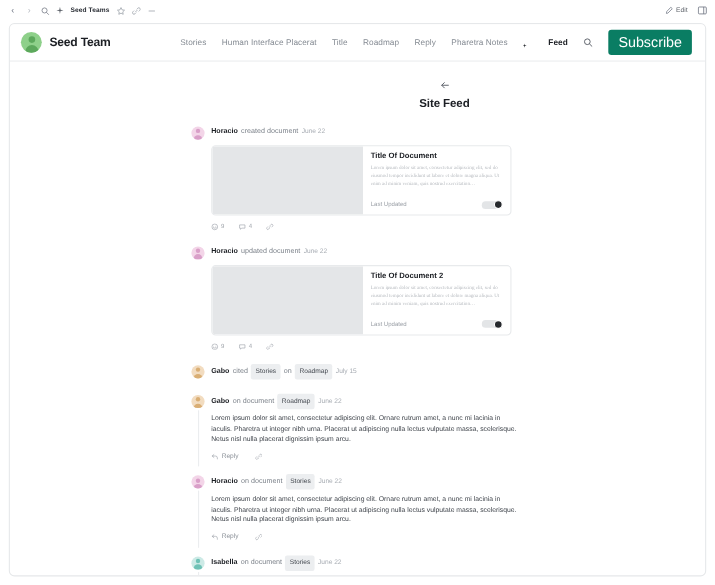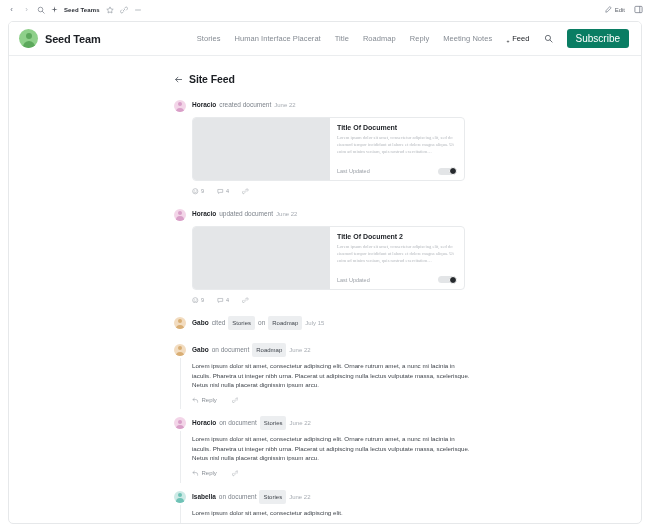--- a/index.html
+++ b/index.html
@@ -72,47 +72,47 @@
     background: #5ca85c; left: 3.5px; top: 12px;
   }
   .brand-name { font-size: 11px; font-weight: 700; color: #1c1f24; letter-spacing: -.2px; }
 
   .site-nav { margin-left: auto; display: flex; align-items: center; gap: 14px; }
   .nav-item {
     font-size: 7.5px; color: #858b93; white-space: nowrap; cursor: pointer;
     letter-spacing: .05px;
   }
   .nav-item.current {
-    color: #1c1f24; font-weight: 400;
-    display: flex; align-items: flex-end; gap: 2px;
+    color: #1c1f24; font-weight: 700;
+    display: flex; align-items: flex-end; gap: 19px;
   }
   .nav-dot { width: 4px; height: 4px; color: #1c1f24; display: inline-flex; }
   .nav-search { color: #6b7280; display: inline-flex; align-items: center; cursor: pointer; }
   .subscribe-btn {
     background: #0a7d63;
     color: #ffffff;
-    font-size: 10px;
+    font-size: 13px;
     padding: 4px 9px;
     border-radius: 3px;
     border: none;
     cursor: pointer;
     font-family: inherit;
     white-space: nowrap;
   }
 
   
   .page-body {
     padding: 17px 0 0 0;
     height: 469px;
     overflow: hidden;
     position: relative;
   }
   .content-col { width: 460px; margin: 0 auto 0 165px; }
 
-  .page-title-row { display: flex; align-items: center; gap: 6px; margin-bottom: 14px; }
+  .page-title-row { display: flex; align-items: center; gap: 6px; margin-bottom: 14px; flex-direction: column; }
   .back-arrow { color: #6b7280; display: inline-flex; cursor: pointer; }
   .page-title { font-size: 10.5px; font-weight: 700; color: #1c1f24; letter-spacing: -.1px; }
 
   
   .feed { display: flex; flex-direction: column; }
   .feed-entry { display: flex; gap: 6px; position: relative; }
 
   .avatar {
     width: 12px; height: 12px; border-radius: 50%;
     flex: none; position: relative; overflow: hidden; margin-top: 1px;
@@ -264,21 +264,21 @@
     <div class="brand">
       <div class="brand-avatar"></div>
       <div class="brand-name">Seed Team</div>
     </div>
     <div class="site-nav">
       <div class="nav-item">Stories</div>
       <div class="nav-item">Human Interface Placerat</div>
       <div class="nav-item">Title</div>
       <div class="nav-item">Roadmap</div>
       <div class="nav-item">Reply</div>
-      <div class="nav-item">Meeting Notes</div>
+      <div class="nav-item">Pharetra Notes</div>
       <div class="nav-item current">
         <span class="nav-dot">
           <svg width="5" height="5" viewBox="0 0 16 16" fill="#1c1f24">
             <path d="M8 0.5 L9.3 6.7 L15.5 8 L9.3 9.3 L8 15.5 L6.7 9.3 L0.5 8 L6.7 6.7 Z"></path>
           </svg>
         </span>
         <span>Feed</span>
       </div>
       <span class="nav-search">
         <svg width="9" height="9" viewBox="0 0 16 16" fill="none" stroke="#5f646c" stroke-width="1.6">

